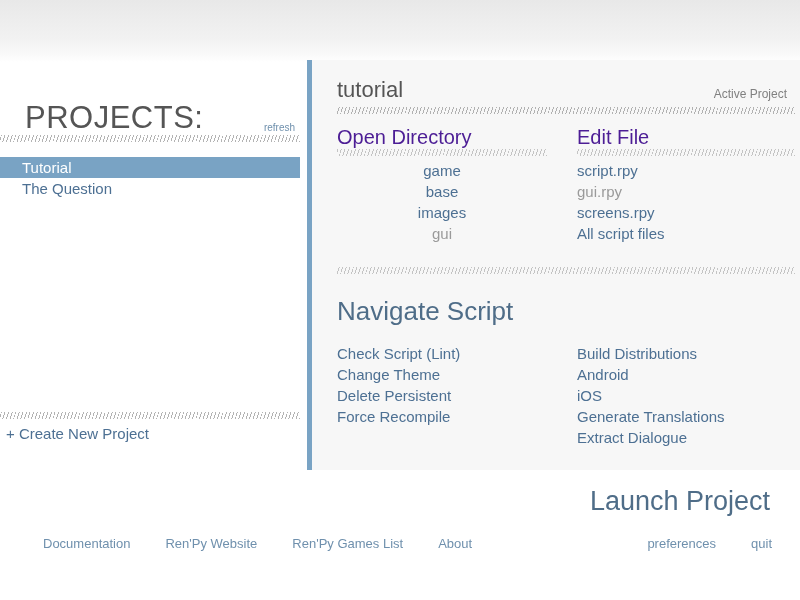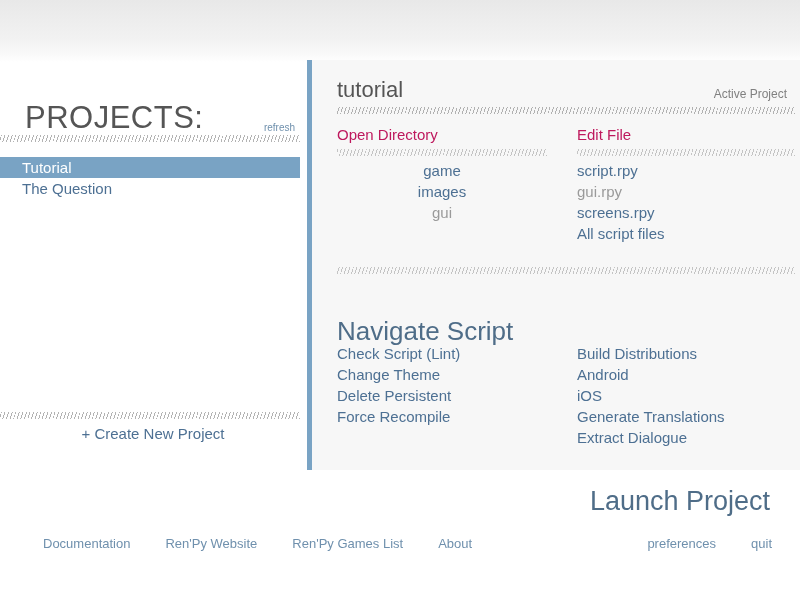--- a/index.html
+++ b/index.html
@@ -105,21 +105,20 @@
   }
   #create-project-block .hatch {
     margin-bottom: 6px;
   }
   #create-new-project {
     padding-left: 6px;
     font-size: 15px;
     color: #4d7093;
     cursor: pointer;
     white-space: nowrap;
-    text-align: center;
   }
 
   
   #right-panel {
     position: absolute;
     left: 307px;
     top: 60px;
     width: 493px;
     height: 410px;
     background: #f7f7f7;
@@ -160,23 +159,23 @@
 
   
   .col-head-row {
     position: absolute;
     height: 26px;
   }
   .col-head-row .label {
     position: absolute;
     left: 0;
     top: -4px;
-    font-size: 15px;
-    font-weight: 300;
-    color: #be185d;
+    font-size: 20px;
+    font-weight: 300;
+    color: #4c1d95;
     white-space: nowrap;
     background: #f7f7f7;
     padding-right: 6px;
   }
   .col-head-row .hatch {
     position: absolute;
     left: 0;
     right: 0;
     bottom: 0;
   }
@@ -209,21 +208,20 @@
   }
 
   #navigate-script-title {
     position: absolute;
     left: 25px;
     top: 236px;
     font-size: 26px;
     font-weight: 300;
     color: #4f6d88;
     white-space: nowrap;
-    margin-top: 20px;
   }
 
   #nav-col-left { left: 25px; top: 283px; width: 230px; }
   #nav-col-right { left: 265px; top: 283px; width: 218px; }
 
   
   #launch-project {
     position: absolute;
     right: 30px;
     top: 486px;
@@ -293,20 +291,21 @@
       <span class="label">Open Directory</span>
       <div class="hatch light"></div>
     </div>
     <div class="col-head-row" id="edit-file-head">
       <span class="label">Edit File</span>
       <div class="hatch light"></div>
     </div>
 
     <div class="link-list" id="open-dir-list">
         <div>game</div>
+        <div>base</div>
         <div>images</div>
         <div class="disabled">gui</div>
       </div>
     <div class="link-list" id="edit-file-list">
         <div>script.rpy</div>
         <div class="disabled">gui.rpy</div>
         <div>screens.rpy</div>
         <div>All script files</div>
       </div>
 

